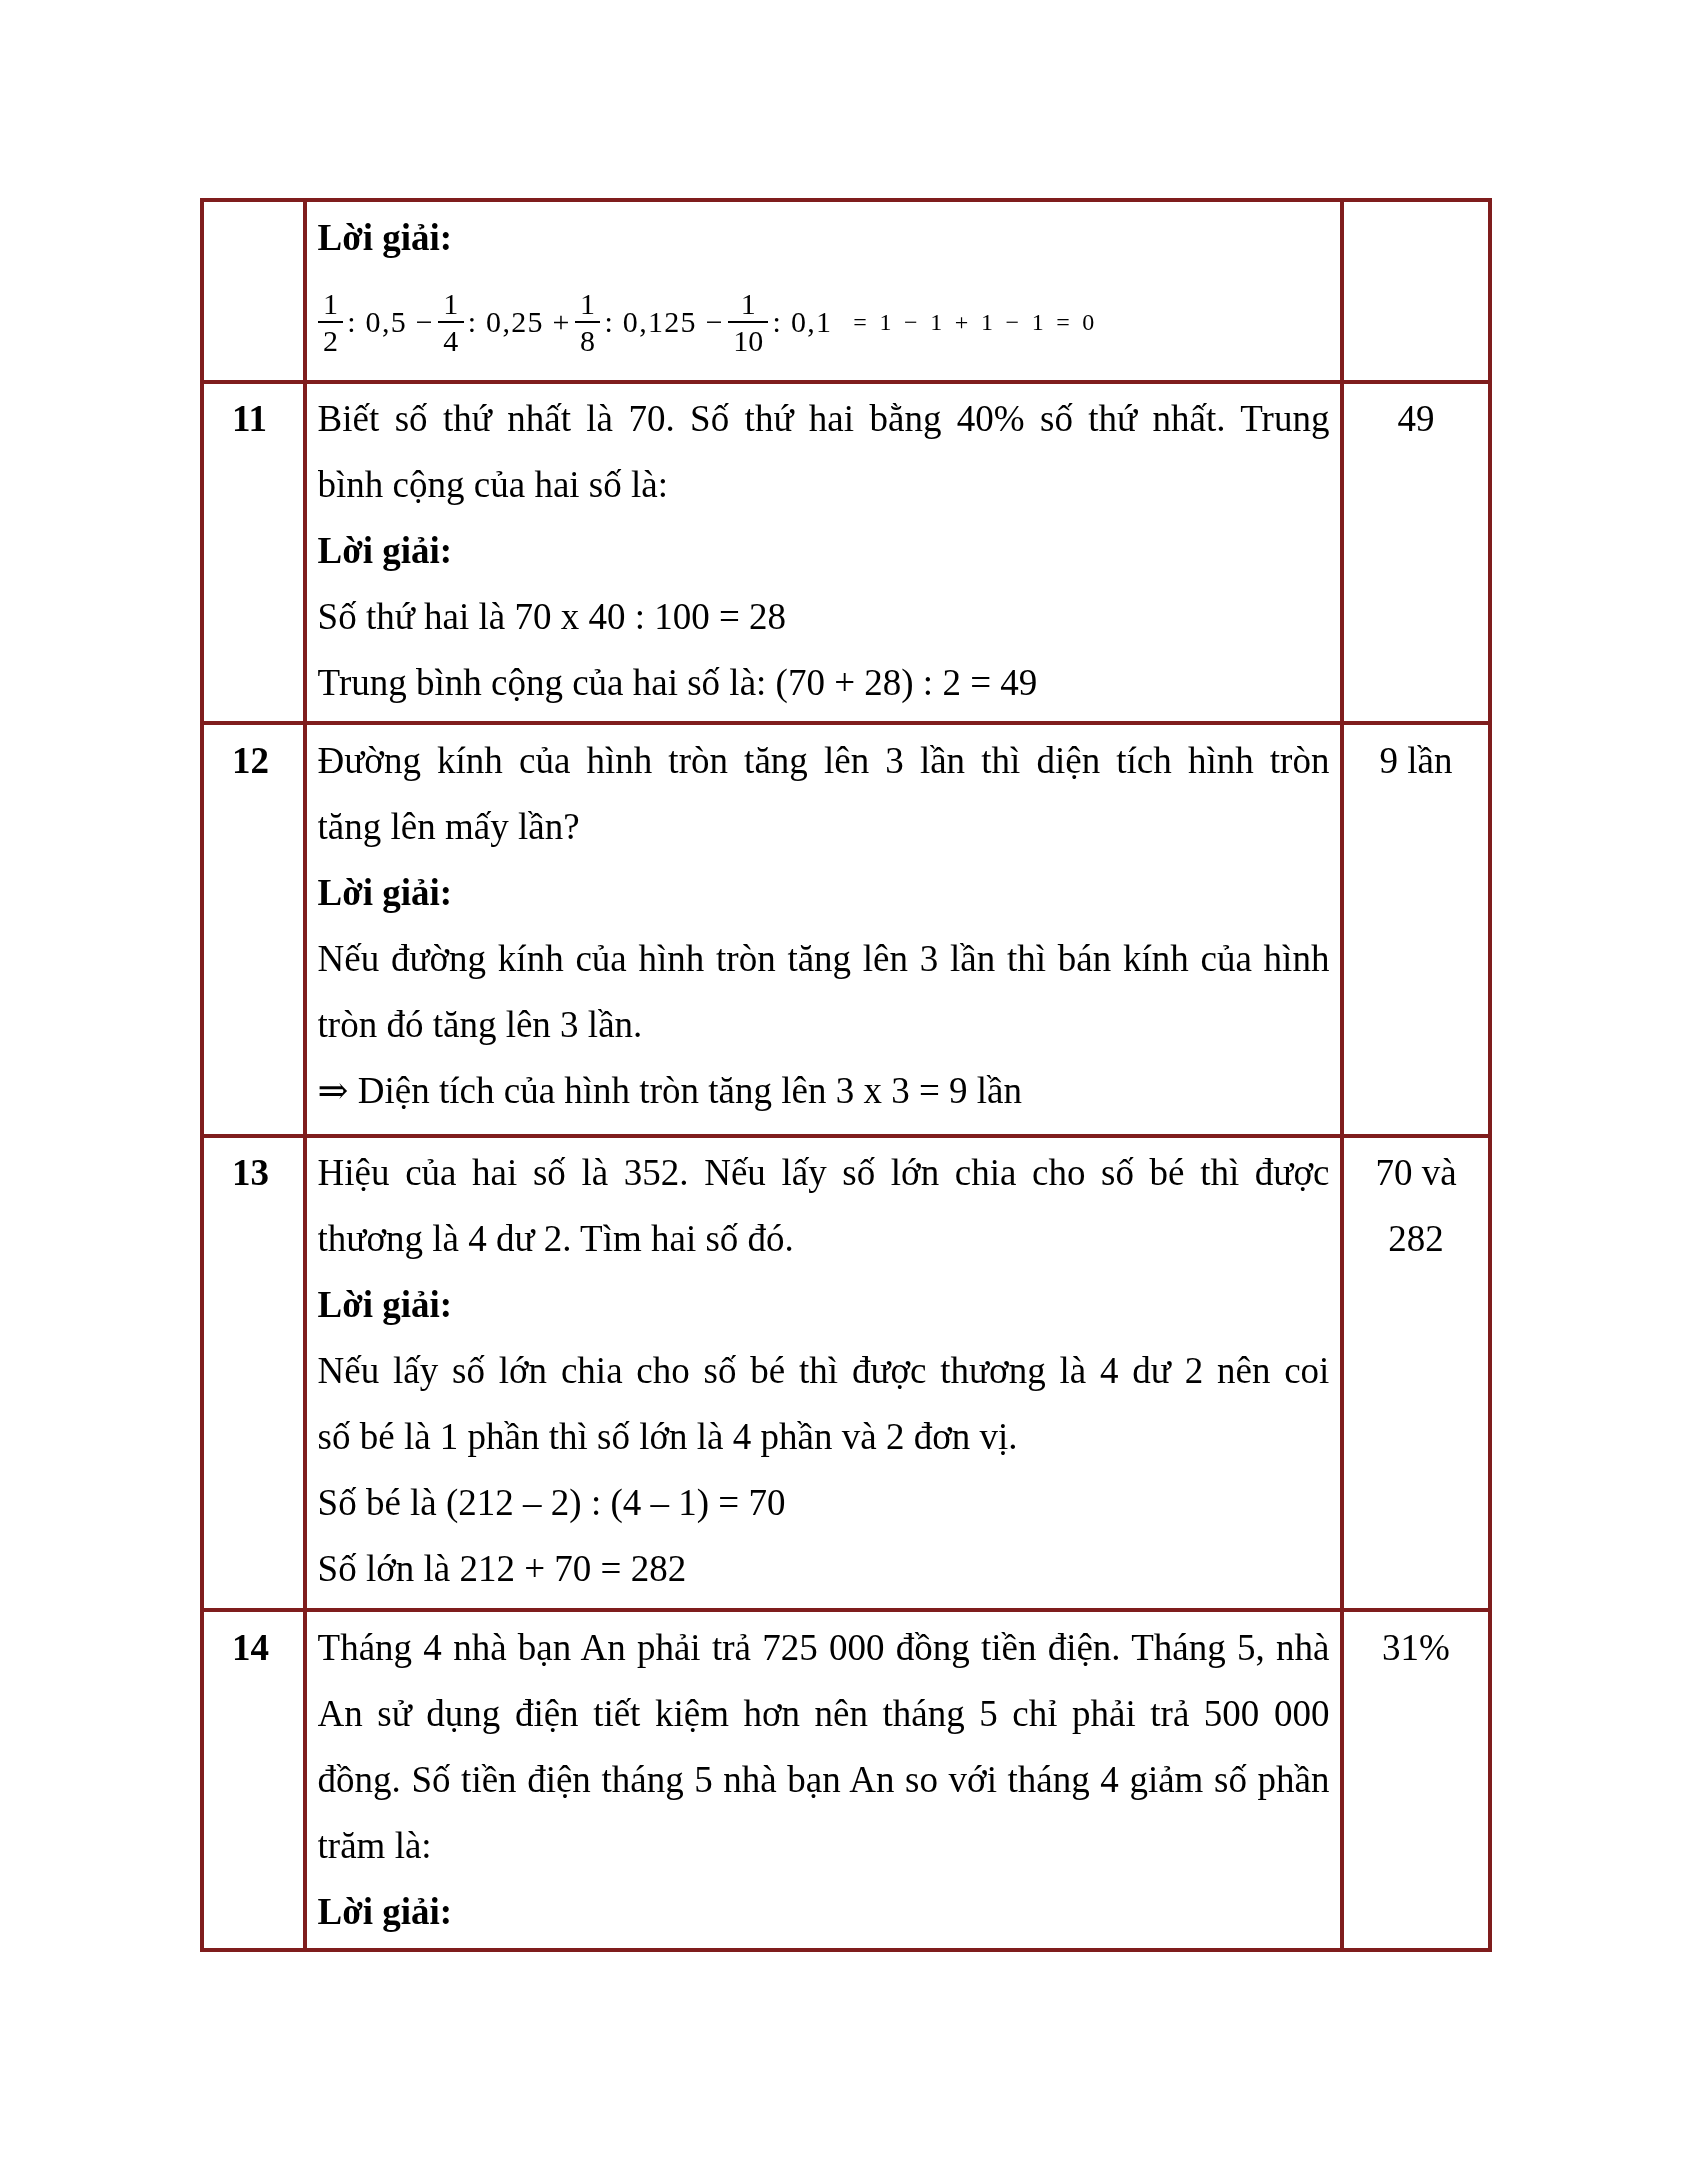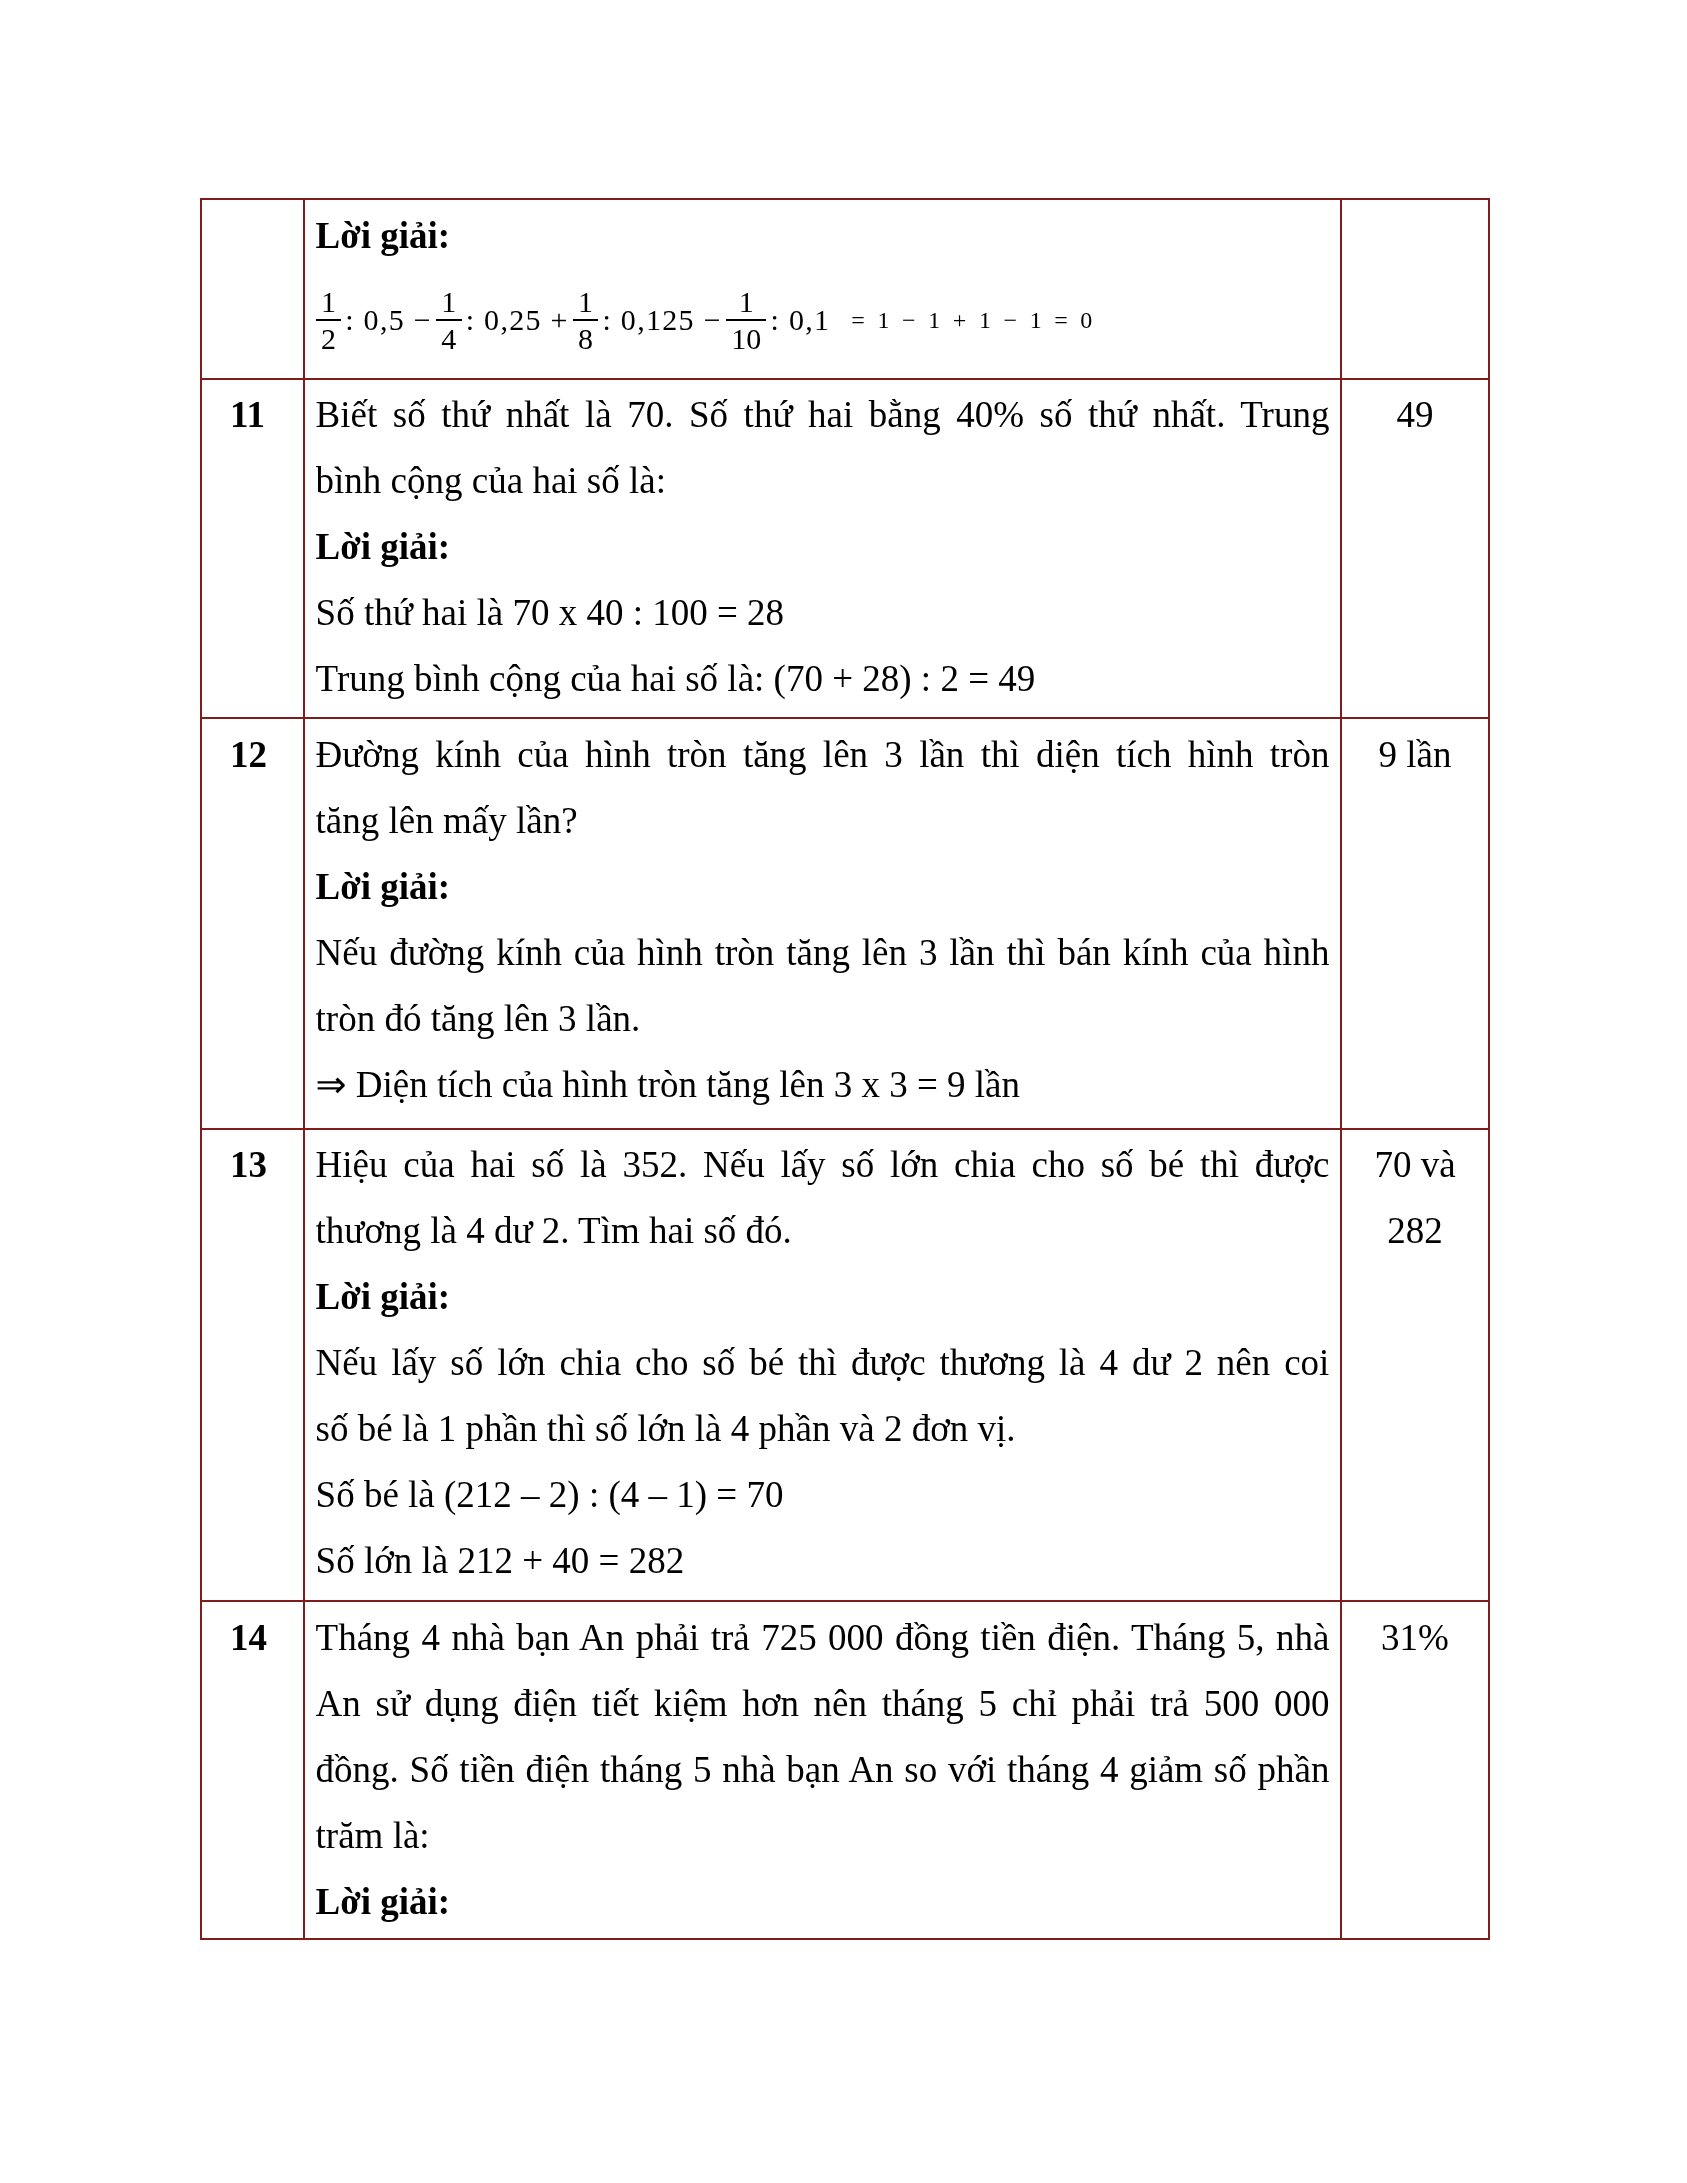--- a/index.html
+++ b/index.html
@@ -21,24 +21,23 @@
     top: 198px;
     width: 1287px;
     border-collapse: collapse;
     table-layout: fixed;
     border: 2.6px solid #000000;
   }
   col.col-num     { width: 103px; }
   col.col-content { width: 1037px; }
   col.col-answer  { width: 148px; }
   td {
-    border: 2px solid #7f1d1d;
+    border: 4px solid #7f1d1d;
     vertical-align: top;
     padding: 0;
-    font-family: Liberation Serif, serif;
   }
   .r0 td { height: 175px; }
   .r1 td { height: 335px; }
   .r2 td { height: 406px; }
   .r3 td { height: 468px; }
   .r4 td { height: 333px; }
 
   .cell-num {
     text-align: left;
     font-weight: bold;
@@ -182,21 +181,21 @@
       <td class="cell-num">
         <div class="num-line">13</div>
       </td>
       <td class="cell-content">
         <div class="line just">Hiệu của hai số là 352. Nếu lấy số lớn chia cho số bé thì được</div>
         <div class="line">thương là 4 dư 2. Tìm hai số đó.</div>
         <div class="line bold">Lời giải:</div>
         <div class="line just">Nếu lấy số lớn chia cho số bé thì được thương là 4 dư 2 nên coi</div>
         <div class="line">số bé là 1 phần thì số lớn là 4 phần và 2 đơn vị.</div>
         <div class="line">Số bé là (212 – 2) : (4 – 1) = 70</div>
-        <div class="line">Số lớn là 212 + 40 = 282</div>
+        <div class="line">Số lớn là 212 + 70 = 282</div>
       </td>
       <td class="cell-answer">
         <div class="answer-line">70 và</div>
         <div class="answer-line">282</div>
       </td>
     </tr>
 
     <tr class="r4">
       <td class="cell-num">
         <div class="num-line">14</div>

